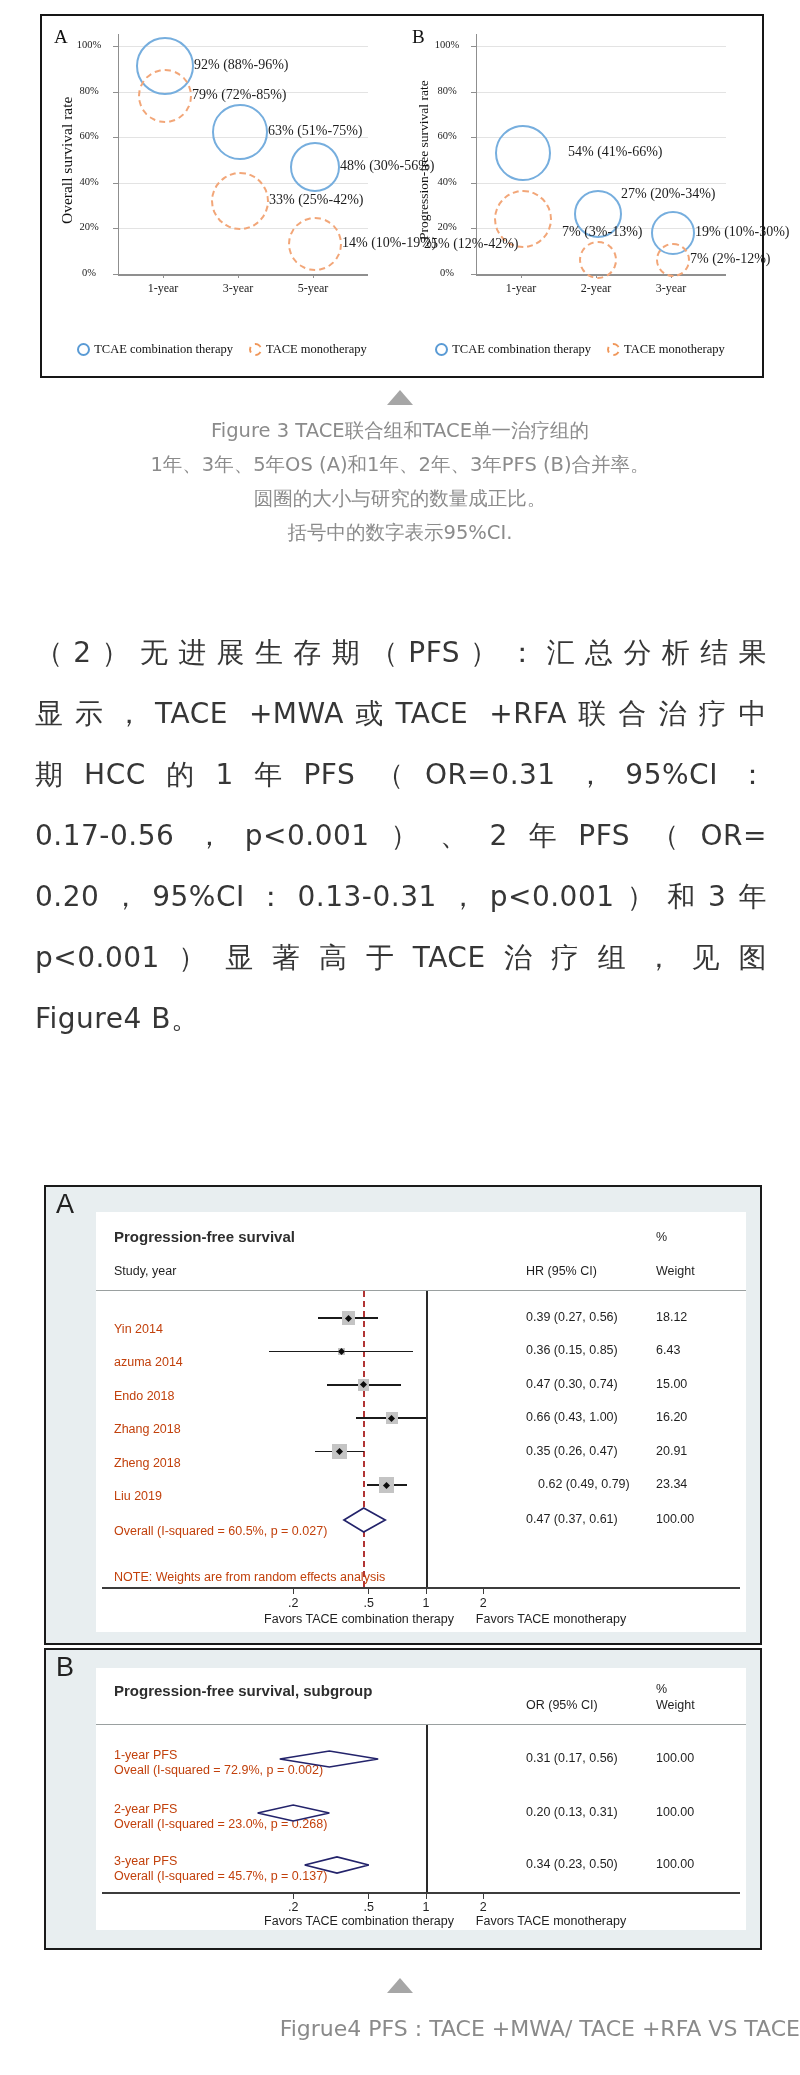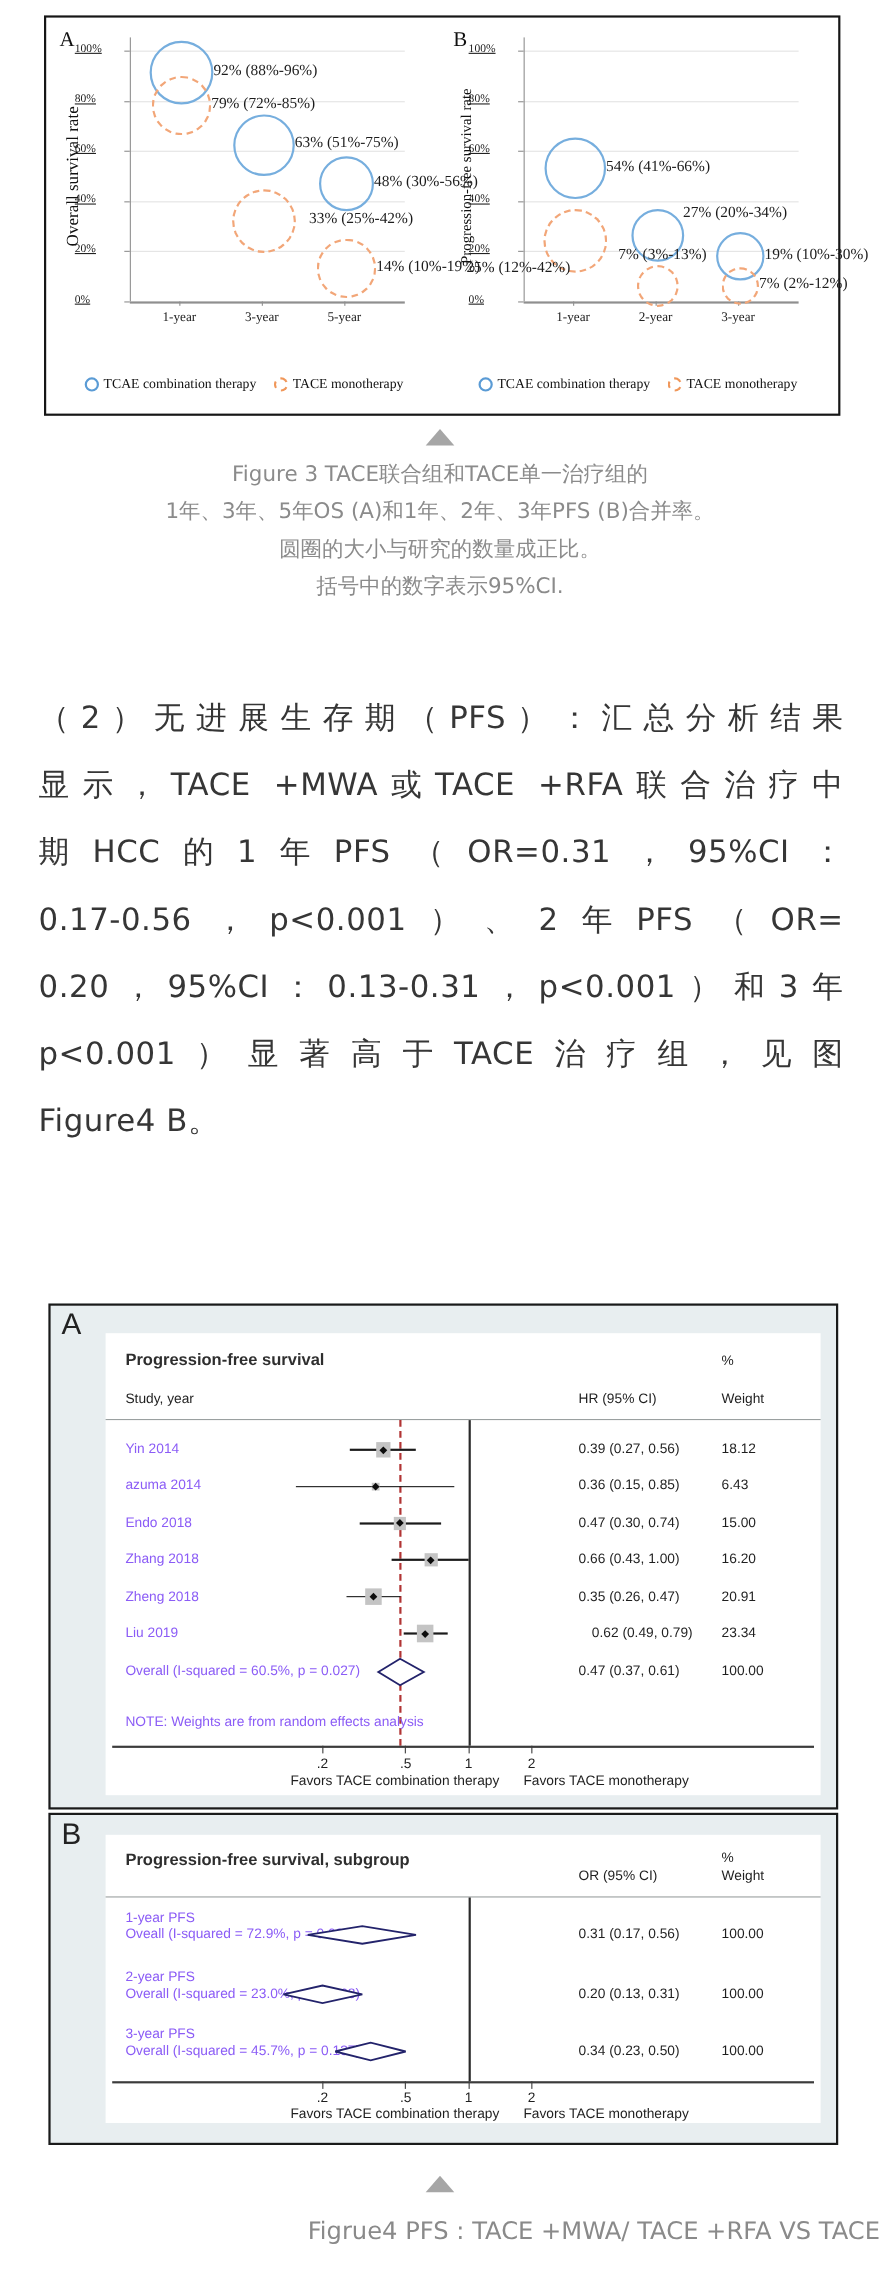--- a/index.html
+++ b/index.html
@@ -8,21 +8,21 @@
   
   #fig3{position:absolute;left:40px;top:14px;width:720px;height:360px;border:2px solid #161616;background:#fff;}
   .bubble-panel{position:absolute;top:4px;width:352px;height:348px;font-family:"Liberation Serif","DejaVu Serif",serif;}
   #bubbleA{left:4px;} #bubbleB{left:362px;}
   .bpanel-letter{position:absolute;font-size:19px;color:#111;}
   .b-ylabel{position:absolute;writing-mode:vertical-rl;transform:rotate(180deg);
             display:flex;align-items:center;justify-content:center;color:#111;}
   .b-grid{position:absolute;height:1px;background:#e3e3e3;}
   .b-axis{position:absolute;background:#8f8f8f;}
   .b-tickdash{position:absolute;background:#8f8f8f;}
-  .b-ytick{position:absolute;font-size:10.5px;color:#222;text-align:left;text-decoration:underline;}
+  .b-ytick{position:absolute;font-size:10.5px;color:#222;text-align:center;}
   .b-cat{position:absolute;font-size:12px;color:#222;text-align:center;}
   .b-circle{position:absolute;border-radius:50%;background:transparent;}
   .b-circle.combo{border:2.5px solid #76aede;}
   .b-circle.mono{border:2.6px dashed #f2a678;}
   .b-plabel{position:absolute;font-size:14px;color:#1c1c1c;white-space:nowrap;}
   .b-legend{position:absolute;left:0;width:100%;display:flex;justify-content:center;gap:16px;align-items:center;}
   .b-legend-item{display:flex;align-items:center;gap:4px;font-size:12.5px;color:#111;}
   .b-legend-ring{width:9px;height:9px;border-radius:50%;display:inline-block;}
   .b-legend-ring.combo{border:2px solid #5a9bd5;}
   .b-legend-ring.mono{border:2px dashed #f0975a;}
@@ -44,21 +44,21 @@
   #fig4a{top:1185px;height:456px;} #fig4b{top:1648px;height:298px;}
   .forest-letter{position:absolute;left:10px;top:2px;font-size:27px;color:#222;}
   .forest-white{position:absolute;left:50px;width:650px;background:#fff;}
   #fig4a .forest-white{top:25px;height:420px;} #fig4b .forest-white{top:18px;height:262px;}
   .f-title{position:absolute;font-size:15px;font-weight:600;color:#2e2e2e;white-space:nowrap;}
   .f-col{position:absolute;font-size:12.5px;color:#1f1f1f;white-space:nowrap;}
   .f-rule{position:absolute;background:#9aa0a0;height:1px;}
   .f-rule-bottom{position:absolute;background:#3c3c3c;height:2px;}
   .f-null{position:absolute;width:1.5px;background:#2a2a2a;}
   .f-red{position:absolute;width:0;border-left:2px dashed #b13434;}
-  .f-study{position:absolute;font-size:12.5px;color:#8b5cf6;white-space:nowrap;}
+  .f-study{position:absolute;font-size:12.5px;color:#c2410c;white-space:nowrap;margin-top:12px;}
   .f-ci{position:absolute;height:1.5px;background:#1b1b1b;}
   .f-sq{position:absolute;background:#c4c4c4;}
   .f-dot{position:absolute;width:5px;height:5px;background:#0d0d0d;transform:rotate(45deg);}
   .f-val{position:absolute;font-size:12.5px;color:#1f1f1f;white-space:nowrap;}
   .f-tick{position:absolute;width:1px;background:#3c3c3c;}
   .f-ticklab{position:absolute;font-size:12.5px;color:#1f1f1f;text-align:center;width:34px;}
   .f-favors{position:absolute;font-size:12.5px;color:#1f1f1f;white-space:nowrap;transform:translateX(-50%);}
   .f-svg{position:absolute;left:0;top:0;pointer-events:none;}
 </style>
 </head>
@@ -97,21 +97,21 @@
         <div class="b-cat" style="left: 235px; top: 261px; width: 64px;">5-year</div>
         <div class="b-circle combo" style="left: 90px; top: 17.24px; width: 54px; height: 54px;"></div>
         <div class="b-plabel" style="left: 148px; top: 37.24px;">92% (88%-96%)</div>
         <div class="b-circle combo" style="left: 166px; top: 84.36px; width: 52px; height: 52px;"></div>
         <div class="b-plabel" style="left: 222px; top: 103.36px;">63% (51%-75%)</div>
         <div class="b-circle combo" style="left: 244px; top: 121.56px; width: 46px; height: 46px;"></div>
         <div class="b-plabel" style="left: 294px; top: 137.56px;">48% (30%-56%)</div>
         <div class="b-circle mono" style="left: 92px; top: 48.88px; width: 50px; height: 50px;"></div>
         <div class="b-plabel" style="left: 146px; top: 66.88px;">79% (72%-85%)</div>
         <div class="b-circle mono" style="left: 165px; top: 151.76px; width: 54px; height: 54px;"></div>
-        <div class="b-plabel" style="left: 223px; top: 171.76px; margin-left: 12px;">33% (25%-42%)</div>
+        <div class="b-plabel" style="left: 223px; top: 171.76px;">33% (25%-42%)</div>
         <div class="b-circle mono" style="left: 242px; top: 197.08px; width: 50px; height: 50px;"></div>
         <div class="b-plabel" style="left: 296px; top: 215.08px;">14% (10%-19%)</div>
         <div class="b-legend" style="top: 322px;">
           <div class="b-legend-item">
             <div class="b-legend-ring combo"></div>
             <div>TCAE combination therapy</div>
           </div>
           <div class="b-legend-item">
             <div class="b-legend-ring mono"></div>
             <div>TACE monotherapy</div>
@@ -140,21 +140,21 @@
         <div class="b-ytick" style="left: 22px; top: 247px; width: 42px;">0%</div>
         <div class="b-axis" style="left: 72px; top: 14px; width: 1px; height: 240px;"></div>
         <div class="b-axis" style="left: 72px; top: 254px; width: 250px; height: 1.5px;"></div>
         <div class="b-tickdash" style="left: 117px; top: 254px; width: 1px; height: 4px;"></div>
         <div class="b-cat" style="left: 85px; top: 261px; width: 64px;">1-year</div>
         <div class="b-tickdash" style="left: 192px; top: 254px; width: 1px; height: 4px;"></div>
         <div class="b-cat" style="left: 160px; top: 261px; width: 64px;">2-year</div>
         <div class="b-tickdash" style="left: 267px; top: 254px; width: 1px; height: 4px;"></div>
         <div class="b-cat" style="left: 235px; top: 261px; width: 64px;">3-year</div>
         <div class="b-circle combo" style="left: 91px; top: 104.88px; width: 52px; height: 52px;"></div>
-        <div class="b-plabel" style="left: 147px; top: 123.88px;">54% (41%-66%)</div>
+        <div class="b-plabel" style="left: 147px; top: 123.88px; padding-left: 17px;">54% (41%-66%)</div>
         <div class="b-circle combo" style="left: 170px; top: 170.44px; width: 44px; height: 44px;"></div>
         <div class="b-plabel" style="left: 217px; top: 166.44px;">27% (20%-34%)</div>
         <div class="b-circle combo" style="left: 247px; top: 190.68px; width: 40px; height: 40px;"></div>
         <div class="b-plabel" style="left: 291px; top: 203.68px;">19% (10%-30%)</div>
         <div class="b-circle mono" style="left: 90px; top: 170px; width: 54px; height: 54px;"></div>
         <div class="b-plabel" style="left: 20px; top: 216px;">25% (12%-42%)</div>
         <div class="b-circle mono" style="left: 175px; top: 221.04px; width: 34px; height: 34px;"></div>
         <div class="b-plabel" style="left: 158px; top: 204.04px;">7% (3%-13%)</div>
         <div class="b-circle mono" style="left: 252px; top: 223.04px; width: 30px; height: 30px;"></div>
         <div class="b-plabel" style="left: 286px; top: 231.04px;">7% (2%-12%)</div>

